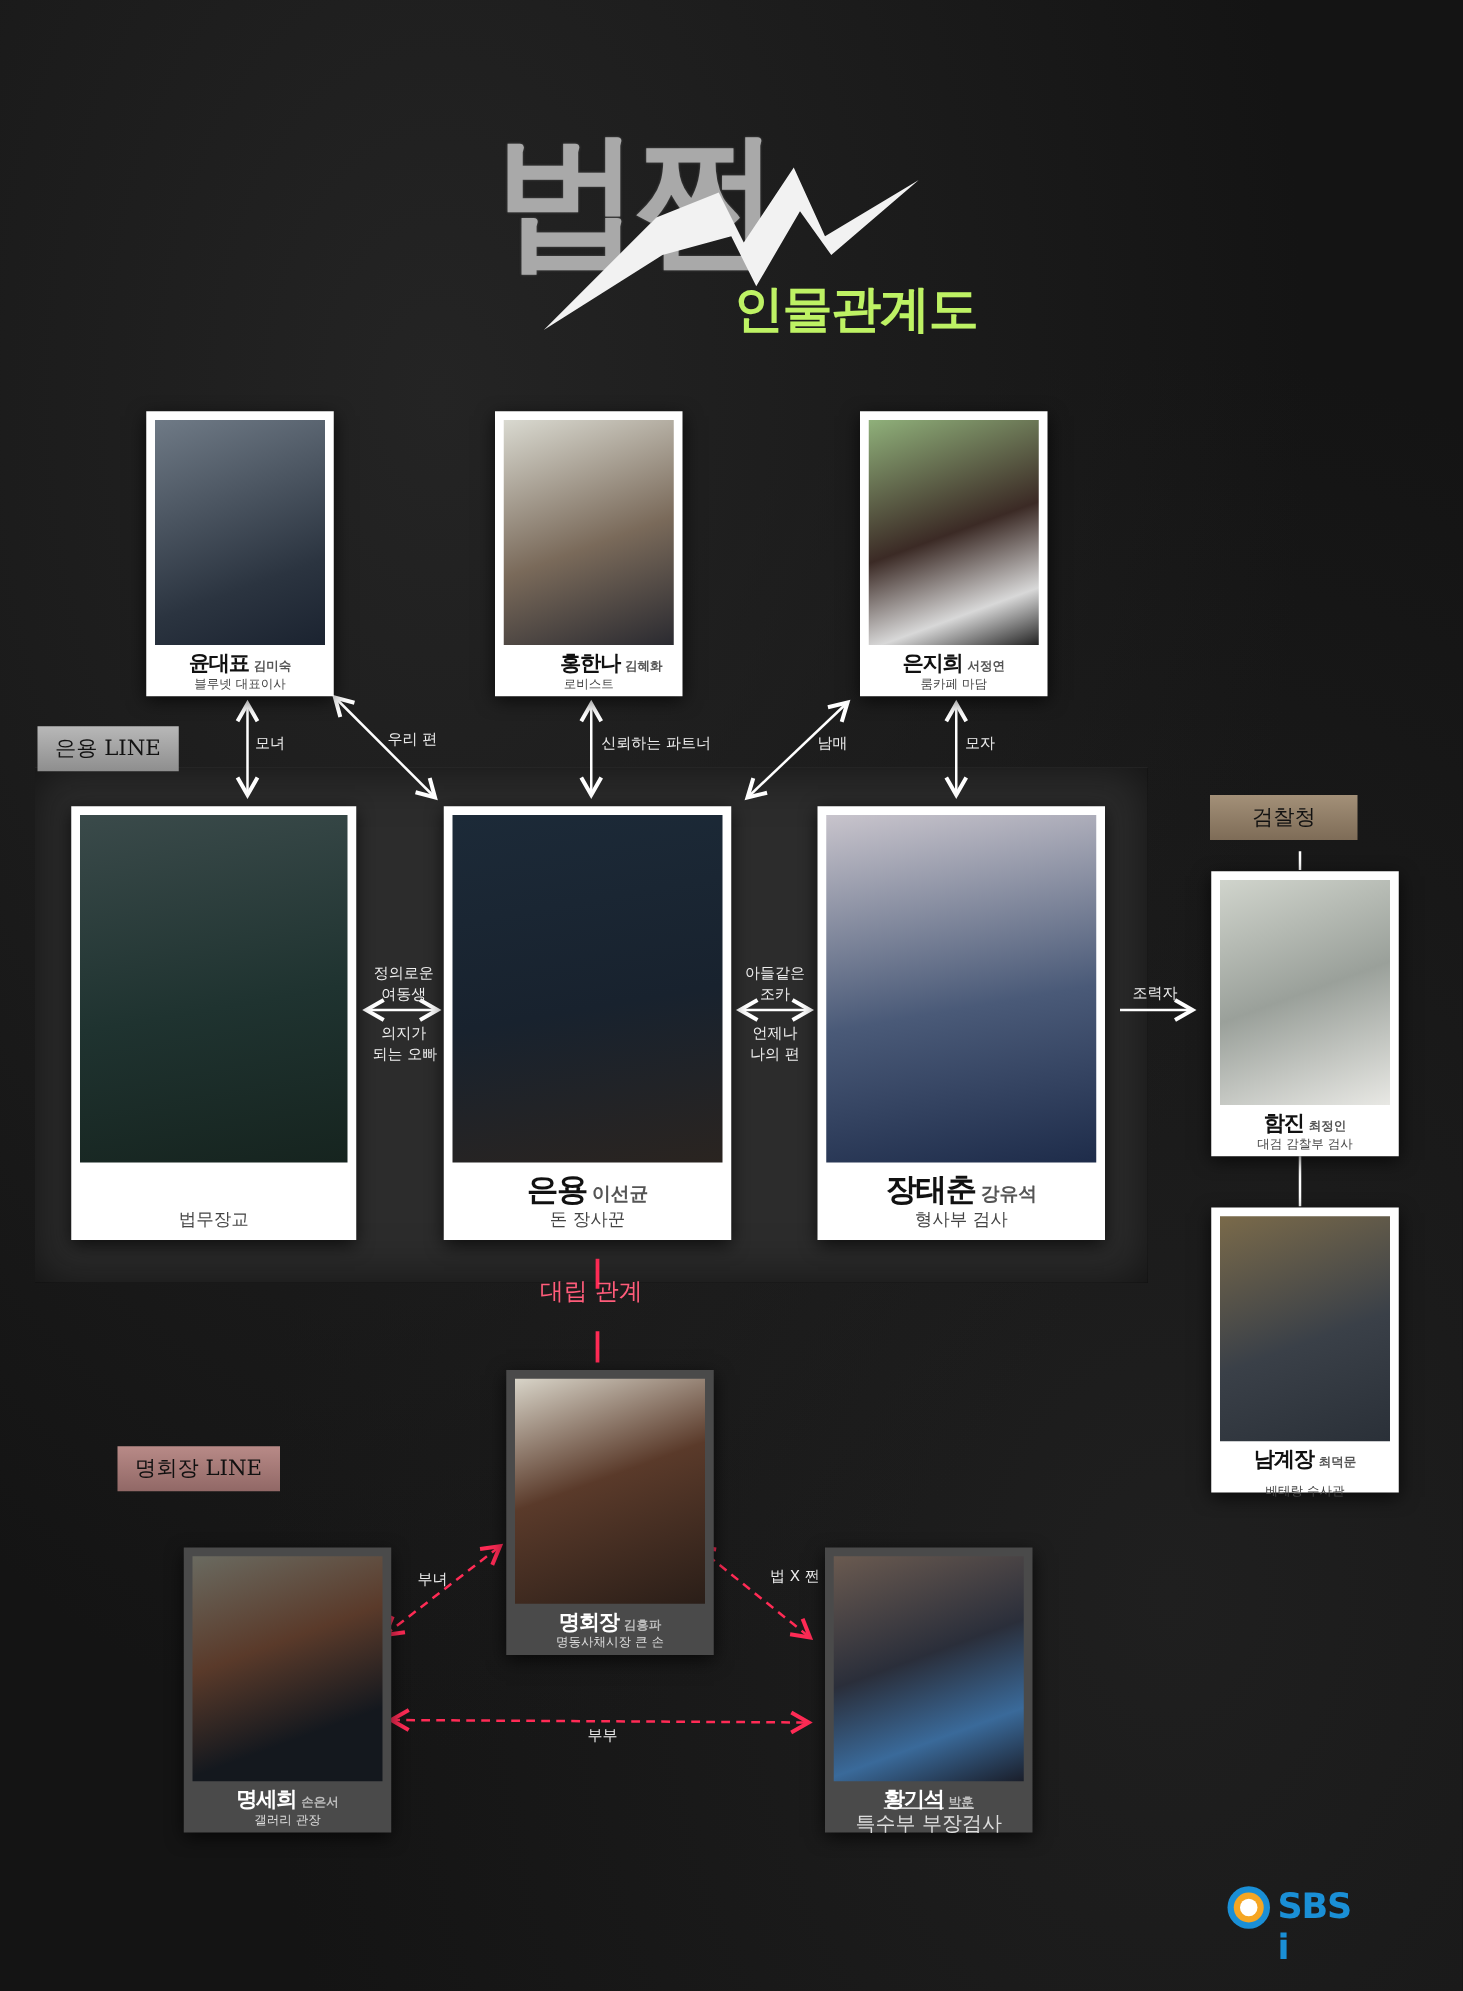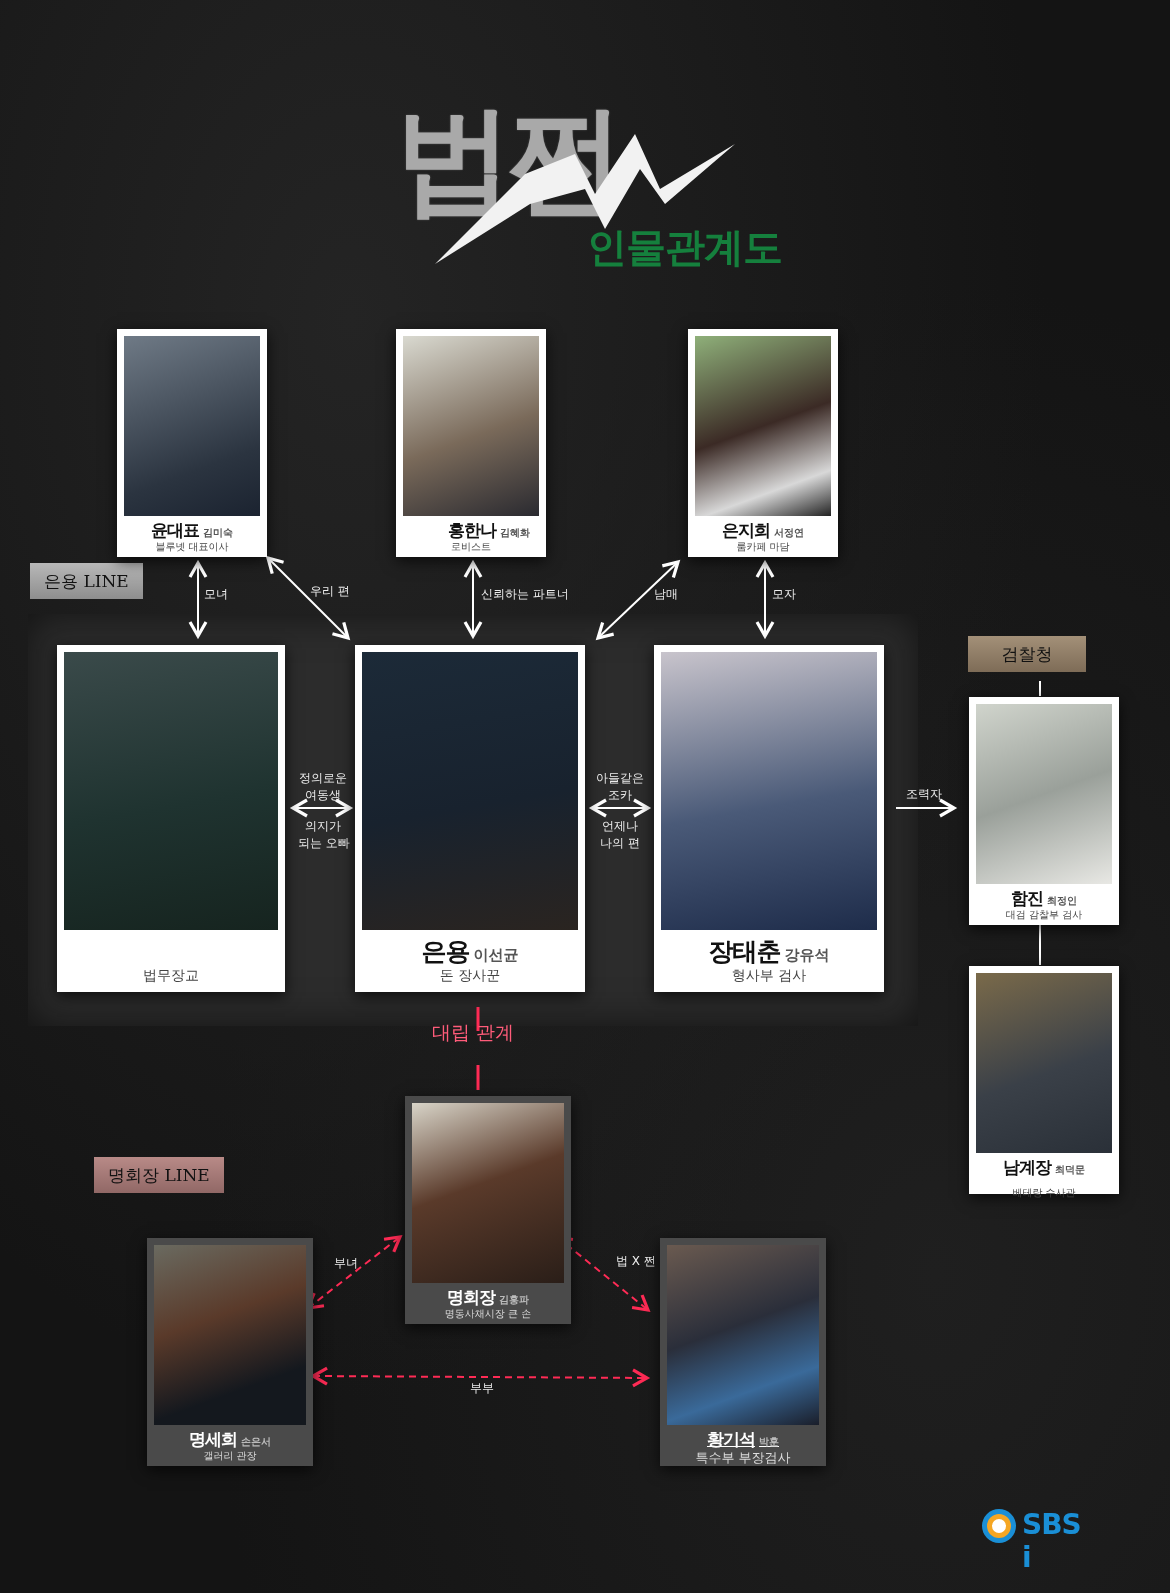--- a/index.html
+++ b/index.html
@@ -4,21 +4,21 @@
 <style>
   html,body{margin:0;padding:0;}
   body{width:1170px;height:1593px;background:#161616;position:relative;overflow:hidden;font-family:"DejaVu Sans","Liberation Sans",sans-serif;color:#fff;}
   .bg{position:absolute;inset:0;background:
     radial-gradient(ellipse at 30% 20%, #242424 0%, rgba(0,0,0,0) 60%),
     radial-gradient(ellipse at 80% 80%, #1f1f1f 0%, rgba(0,0,0,0) 55%),
     #141414;}
   .title-wrap{position:absolute;left:395px;top:100px;width:400px;height:170px;}
   .title-main{position:absolute;left:0;top:0;font-family:"DejaVu Sans",sans-serif;font-weight:bold;font-size:118px;letter-spacing:-6px;color:#a9a9a9;line-height:1;text-shadow:0 0 2px #555;}
   .title-slash{position:absolute;left:40px;top:14px;width:300px;height:150px;}
-  .title-sub{position:absolute;left:192px;top:120px;font-weight:bold;font-size:40px;color:#15803d;letter-spacing:-1px;}
+  .title-sub{position:absolute;left:192px;top:120px;font-weight:bold;font-size:40px;color:#bef264;letter-spacing:-1px;}
   .panel{position:absolute;left:28px;top:614px;width:890px;height:412px;background:#2c2c2c;box-shadow:inset 0 0 40px rgba(0,0,0,.6);}
   .tape{position:absolute;padding:0 14px;height:36px;line-height:36px;font-family:"DejaVu Serif","Liberation Serif",serif;font-size:17px;color:#111;}
   .tape.gray{background:linear-gradient(#b8b8b8,#8e8e8e);}
   .tape.tan{background:linear-gradient(#a39078,#7e6c57);}
   .tape.pink{background:linear-gradient(#b88a87,#916866);}
   .card{position:absolute;background:#fff;box-shadow:0 4px 14px rgba(0,0,0,.7);}
   .card .photo{position:absolute;left:7px;top:7px;right:7px;}
   .card .cap{position:absolute;left:0;right:0;text-align:center;color:#111;}
   .card .nm{font-weight:bold;letter-spacing:-1px;}
   .card .actor{font-weight:bold;color:#555;margin-left:4px;}
@@ -43,21 +43,21 @@
 
 <div class="title-wrap">
   <div class="title-main">법쩐</div>
   <svg class="title-slash" viewBox="0 0 300 150">
     <polygon points="0,150 90,60 140,40 160,80 200,20 225,75 300,30 230,90 205,55 170,115 150,75 95,90" fill="#f2f2f2"></polygon>
   </svg>
   <div class="title-sub">인물관계도</div>
 </div>
 
 <div class="panel"></div>
-<div class="tape gray" style="left:30px;top:563px;">은용 LINE</div>
+<div class="tape gray" style="left:30px;top:581px;">은용 LINE</div>
 <div class="tape tan" style="left:968px;top:636px;width:118px;text-align:center;padding:0;">검찰청</div>
 <div class="tape pink" style="left:94px;top:1157px;">명회장 LINE</div>
 
 <svg class="lines" width="1170" height="1593">
   <defs>
     <marker id="aw" markerWidth="10" markerHeight="10" refX="8" refY="5" orient="auto-start-reverse">
         <path d="M1,1 L8,5 L1,9" fill="none" stroke="#fff" stroke-width="1.6"></path>
       </marker>
     <marker id="ar" markerWidth="10" markerHeight="10" refX="8" refY="5" orient="auto-start-reverse">
         <path d="M1,1 L8,5 L1,9" fill="none" stroke="#ff2b55" stroke-width="1.6"></path>
@@ -143,19 +143,19 @@
   <div class="cap role" style="top:211px;font-size:10px;">명동사채시장 큰 손</div>
 </div>
 <div class="card dark" style="left:147px;top:1238px;width:150px;height:228px;">
   <div class="photo" style="height:180px;background:linear-gradient(160deg,#6a6a60,#5a3a2a 40%,#14181e 75%);"></div>
   <div class="cap" style="top:190px;"><span class="nm" style="font-size:17px;">명세희</span><span class="actor" style="font-size:10px;">손은서</span></div>
   <div class="cap role" style="top:211px;font-size:10px;">갤러리 관장</div>
 </div>
 <div class="card dark" style="left:660px;top:1238px;width:150px;height:228px;">
   <div class="photo" style="height:180px;background:linear-gradient(160deg,#6a5a50,#2a2e3a 45%,#3a6a9a 75%,#1a1e2a);"></div>
   <div class="cap" style="top:190px;text-decoration:underline;"><span class="nm" style="font-size:17px;">황기석</span><span class="actor" style="font-size:10px;">박훈</span></div>
-  <div class="cap role" style="top:211px;font-size:13px;">특수부 부장검사</div>
+  <div class="cap role" style="top:211px;font-size:16px;">특수부 부장검사</div>
 </div>
 
 <div class="logo">
   <div class="ring"></div>
   <div class="txt">SBS i</div>
 </div>
 
 </body></html>

